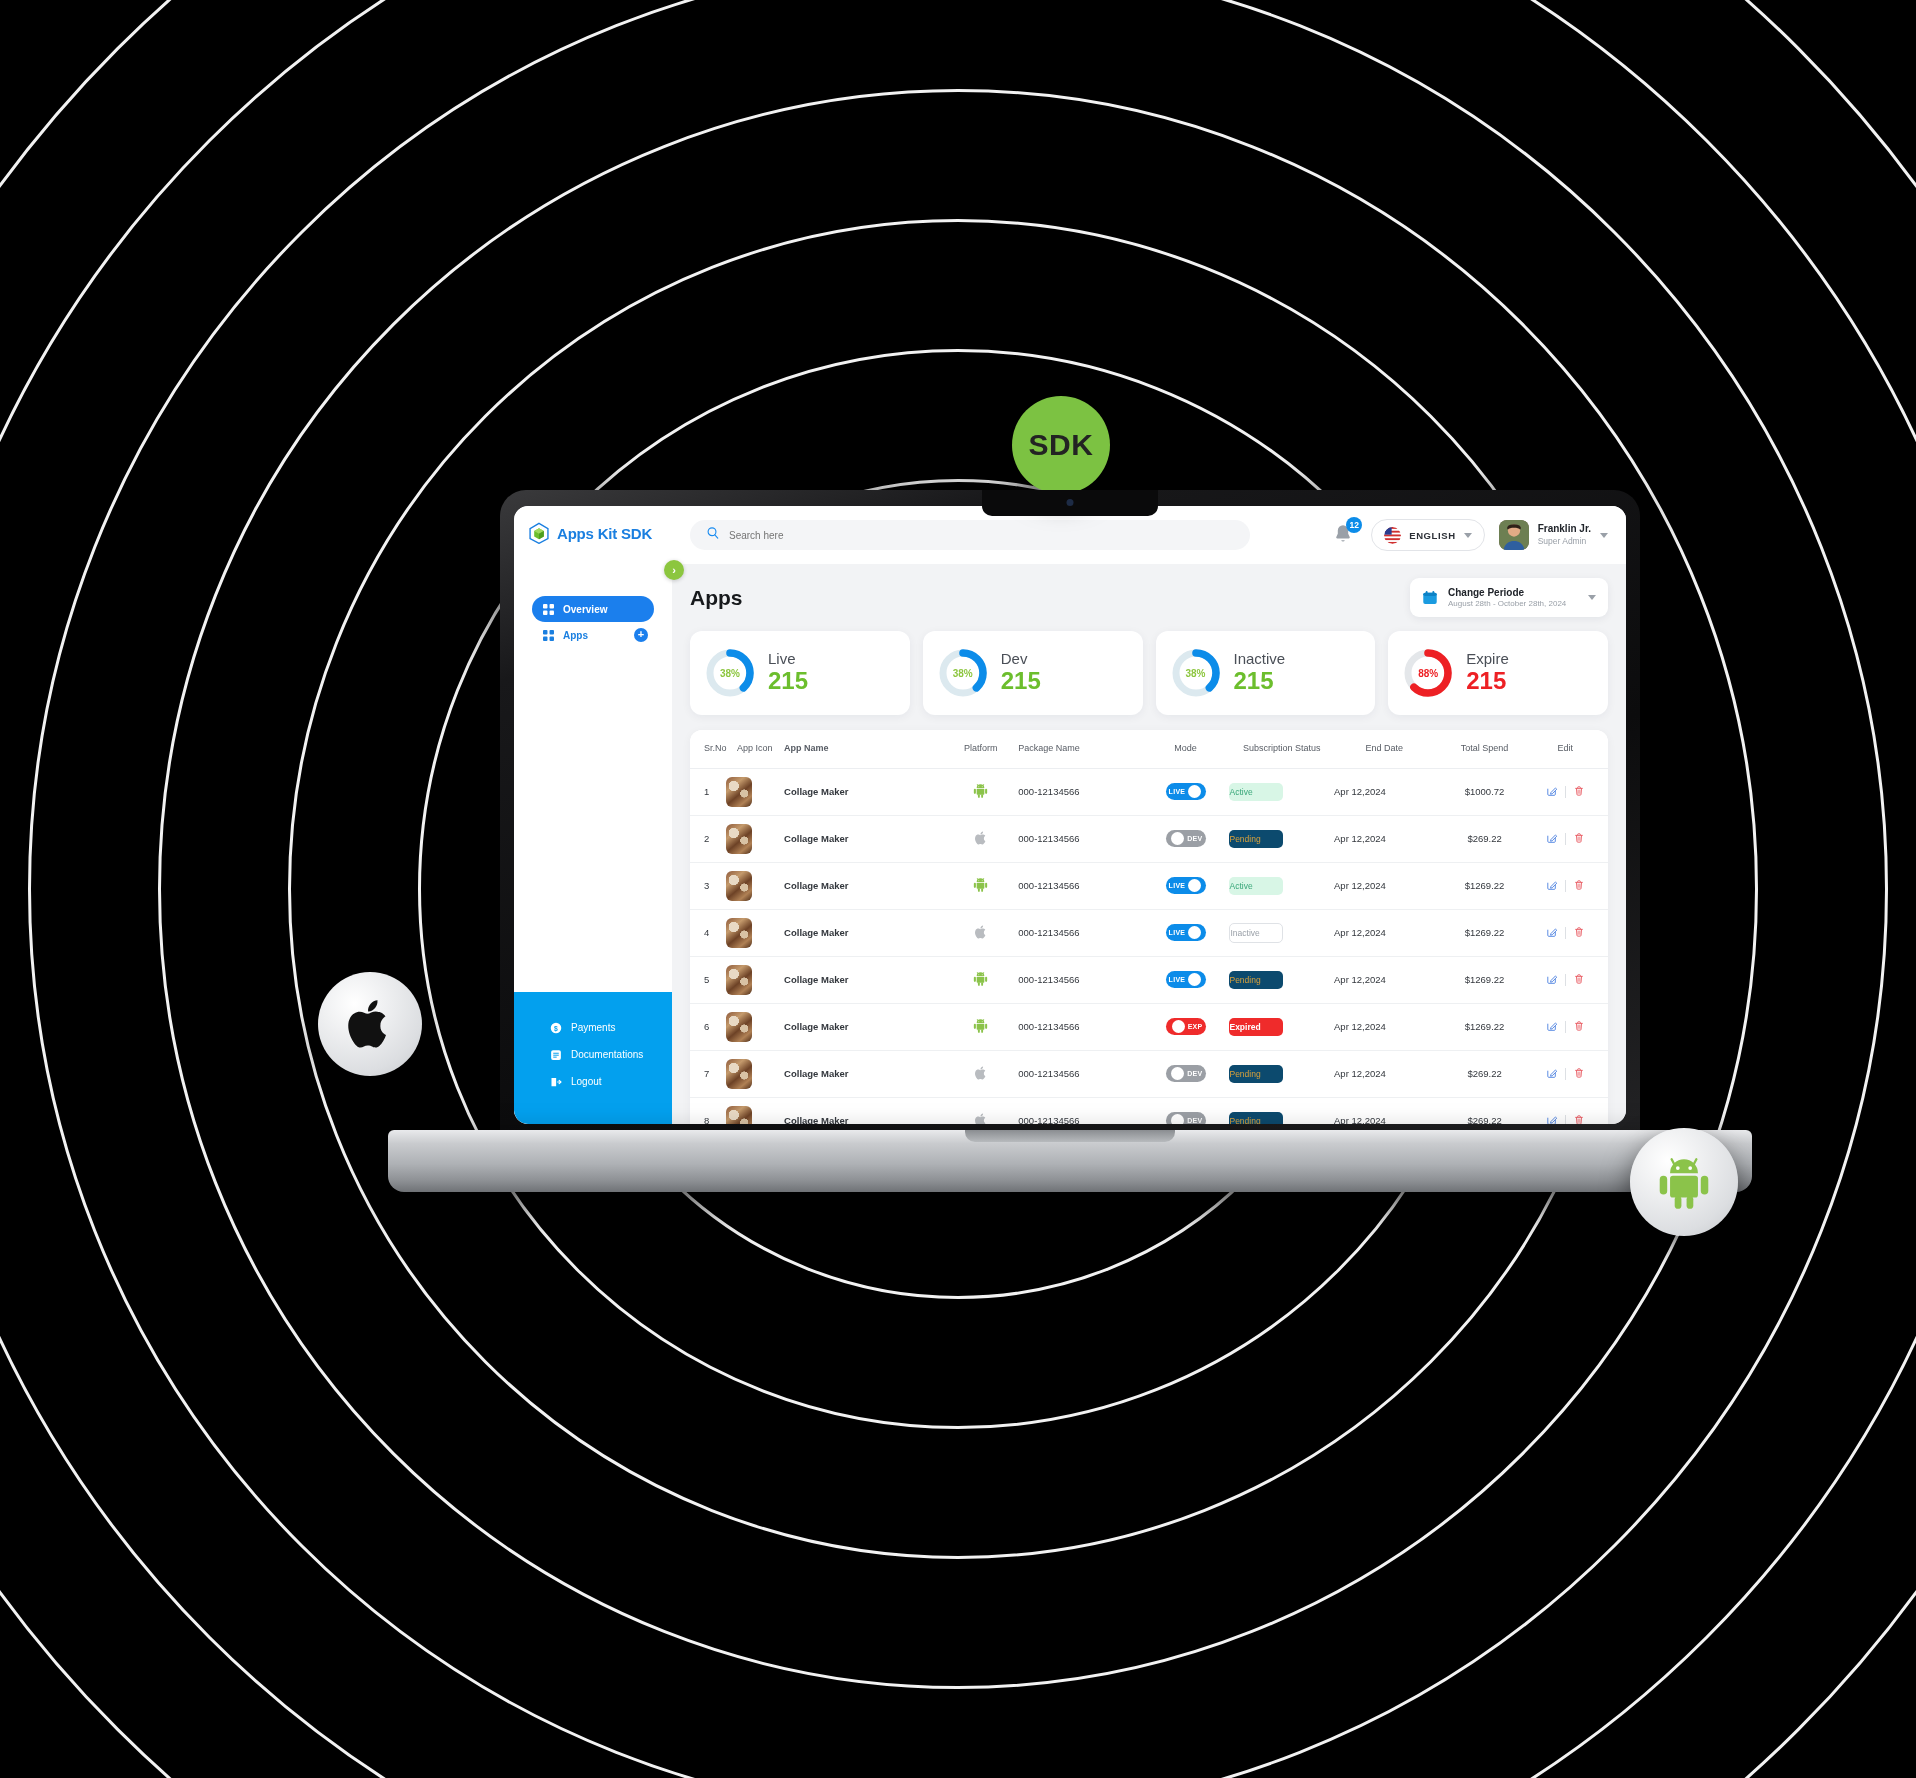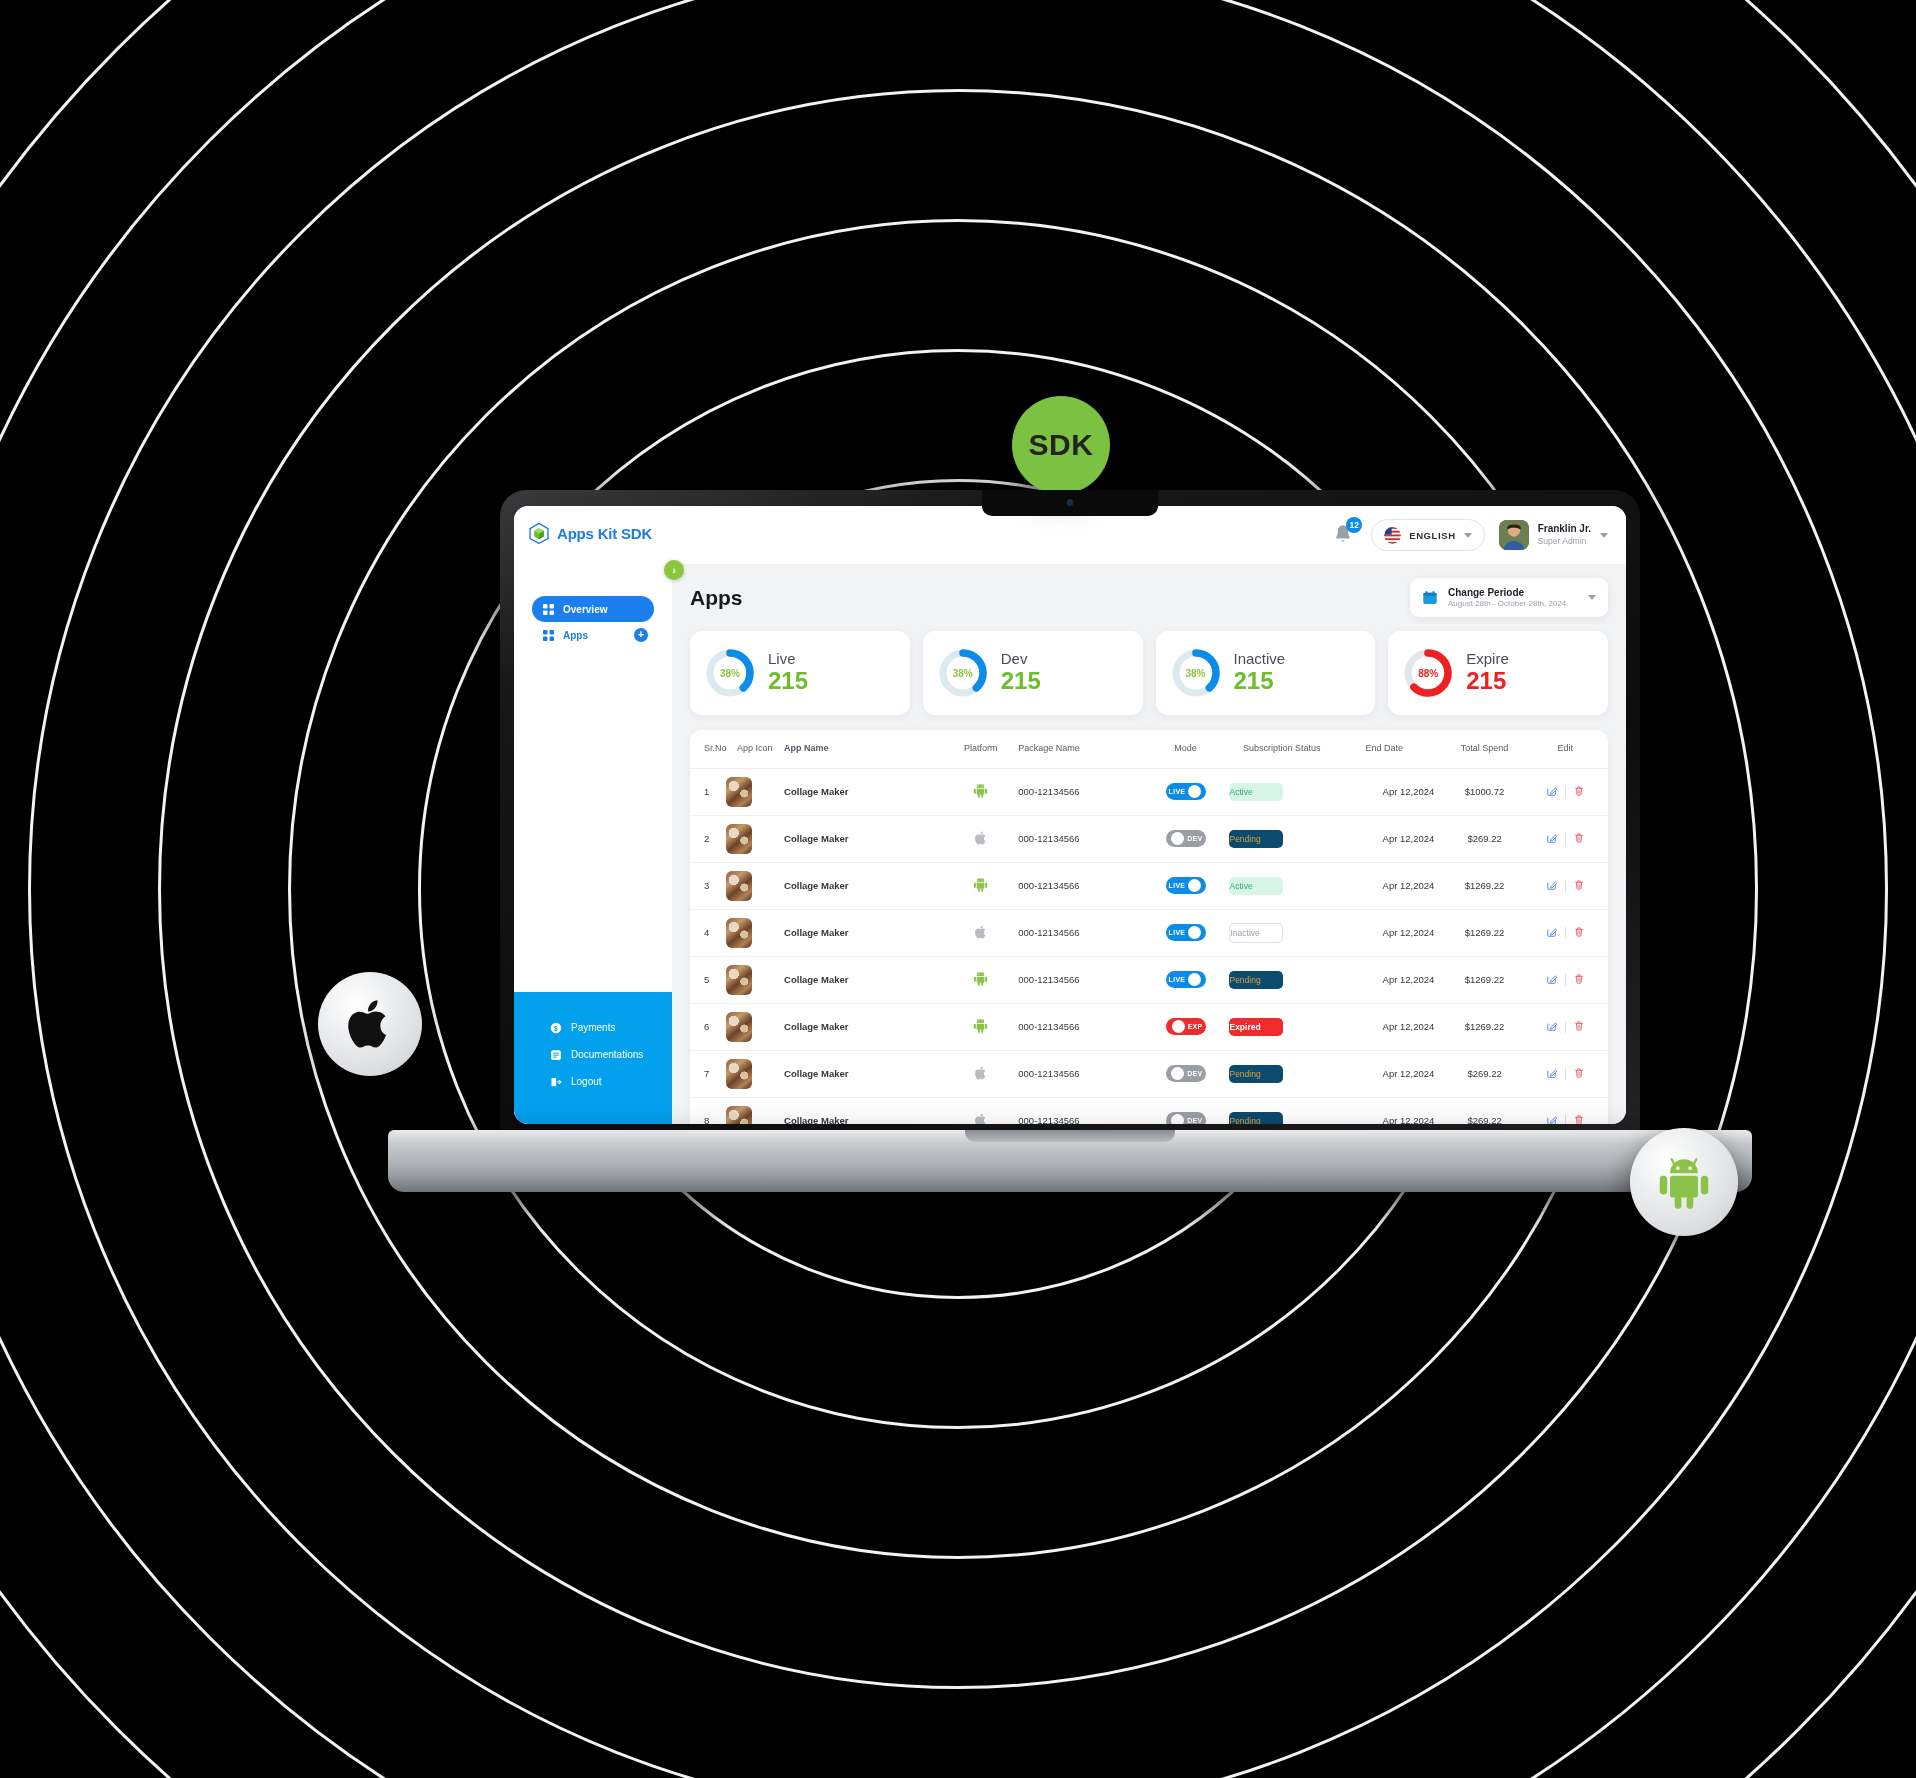--- a/index.html
+++ b/index.html
@@ -153,21 +153,21 @@
     background:#fff; border-bottom:1px solid #eceef1; line-height:1.3;
   }
   tbody td { padding: 8px 0; font-size:9.5px; color:#33373d; border-bottom:1px solid #eef0f2; vertical-align:middle; }
   .c-sr { width: 34px; padding-left: 14px !important; }
   .c-icon { width: 56px; text-align: center; }
   .c-name { width: 152px; font-weight:700; }
   .c-plat { width: 72px; text-align:center; }
   .c-pkg  { width: 118px; }
   .c-mode { width: 84px; text-align:center; }
   .c-sub  { width: 100px; text-align:left; }
-  .c-end  { width: 96px; text-align:right; }
+  .c-end  { width: 96px; text-align:left; }
   .c-spend{ width: 96px; text-align:center; }
   .c-edit { width: 70px; text-align:center; padding-right:12px !important; }
   thead .c-plat, thead .c-mode, thead .c-sub, thead .c-end, thead .c-spend, thead .c-edit { text-align:center; }
 
   .app-thumb {
     width:26px; height:30px; border-radius:6px; display:block;
     background:
       radial-gradient(circle at 30% 30%, #e8d9c4 0 18%, transparent 19%),
       radial-gradient(circle at 70% 55%, #d8c2a4 0 16%, transparent 17%),
       linear-gradient(140deg,#8e5a3b 0%,#c49a6c 30%,#6d4226 55%,#b08155 78%,#4a2a16 100%);
@@ -308,20 +308,29 @@
                 </svg>
               </span>
               <span>Logout</span>
             </div>
           </div>
         </aside>
 
         <div class="main">
 
           <header class="topbar">
+            <div class="search">
+              <span>
+                <svg viewBox="0 0 20 20" width="14" height="14">
+                  <circle cx="8.6" cy="8.2" r="5.6" fill="none" stroke="#1a8cf0" stroke-width="1.6"></circle>
+                  <path d="M12.6 12.6l4.2 4.6" stroke="#1a8cf0" stroke-width="1.6" stroke-linecap="round"></path>
+                </svg>
+              </span>
+              <input class="search-ph" style="border: none; background: transparent; outline: none; width: 100%; font-family: &quot;Liberation Sans&quot;, sans-serif;" placeholder="Search here">
+            </div>
 
             <div class="spacer"></div>
 
             <div class="bell-wrap">
               <span>
                 <svg viewBox="0 0 24 24" width="24" height="26">
                   <path d="M12 3.2a5.2 5.2 0 0 0-5.2 5.2v3.3L5.3 15.1c-.3.7.2 1.5 1 1.5h11.4c.8 0 1.3-.8 1-1.5l-1.5-3.4V8.4A5.2 5.2 0 0 0 12 3.2z" fill="#9aa0a8"></path>
                   <path d="M10.2 18.2a1.9 1.9 0 0 0 3.6 0z" fill="#9aa0a8"></path>
                 </svg>
               </span>

